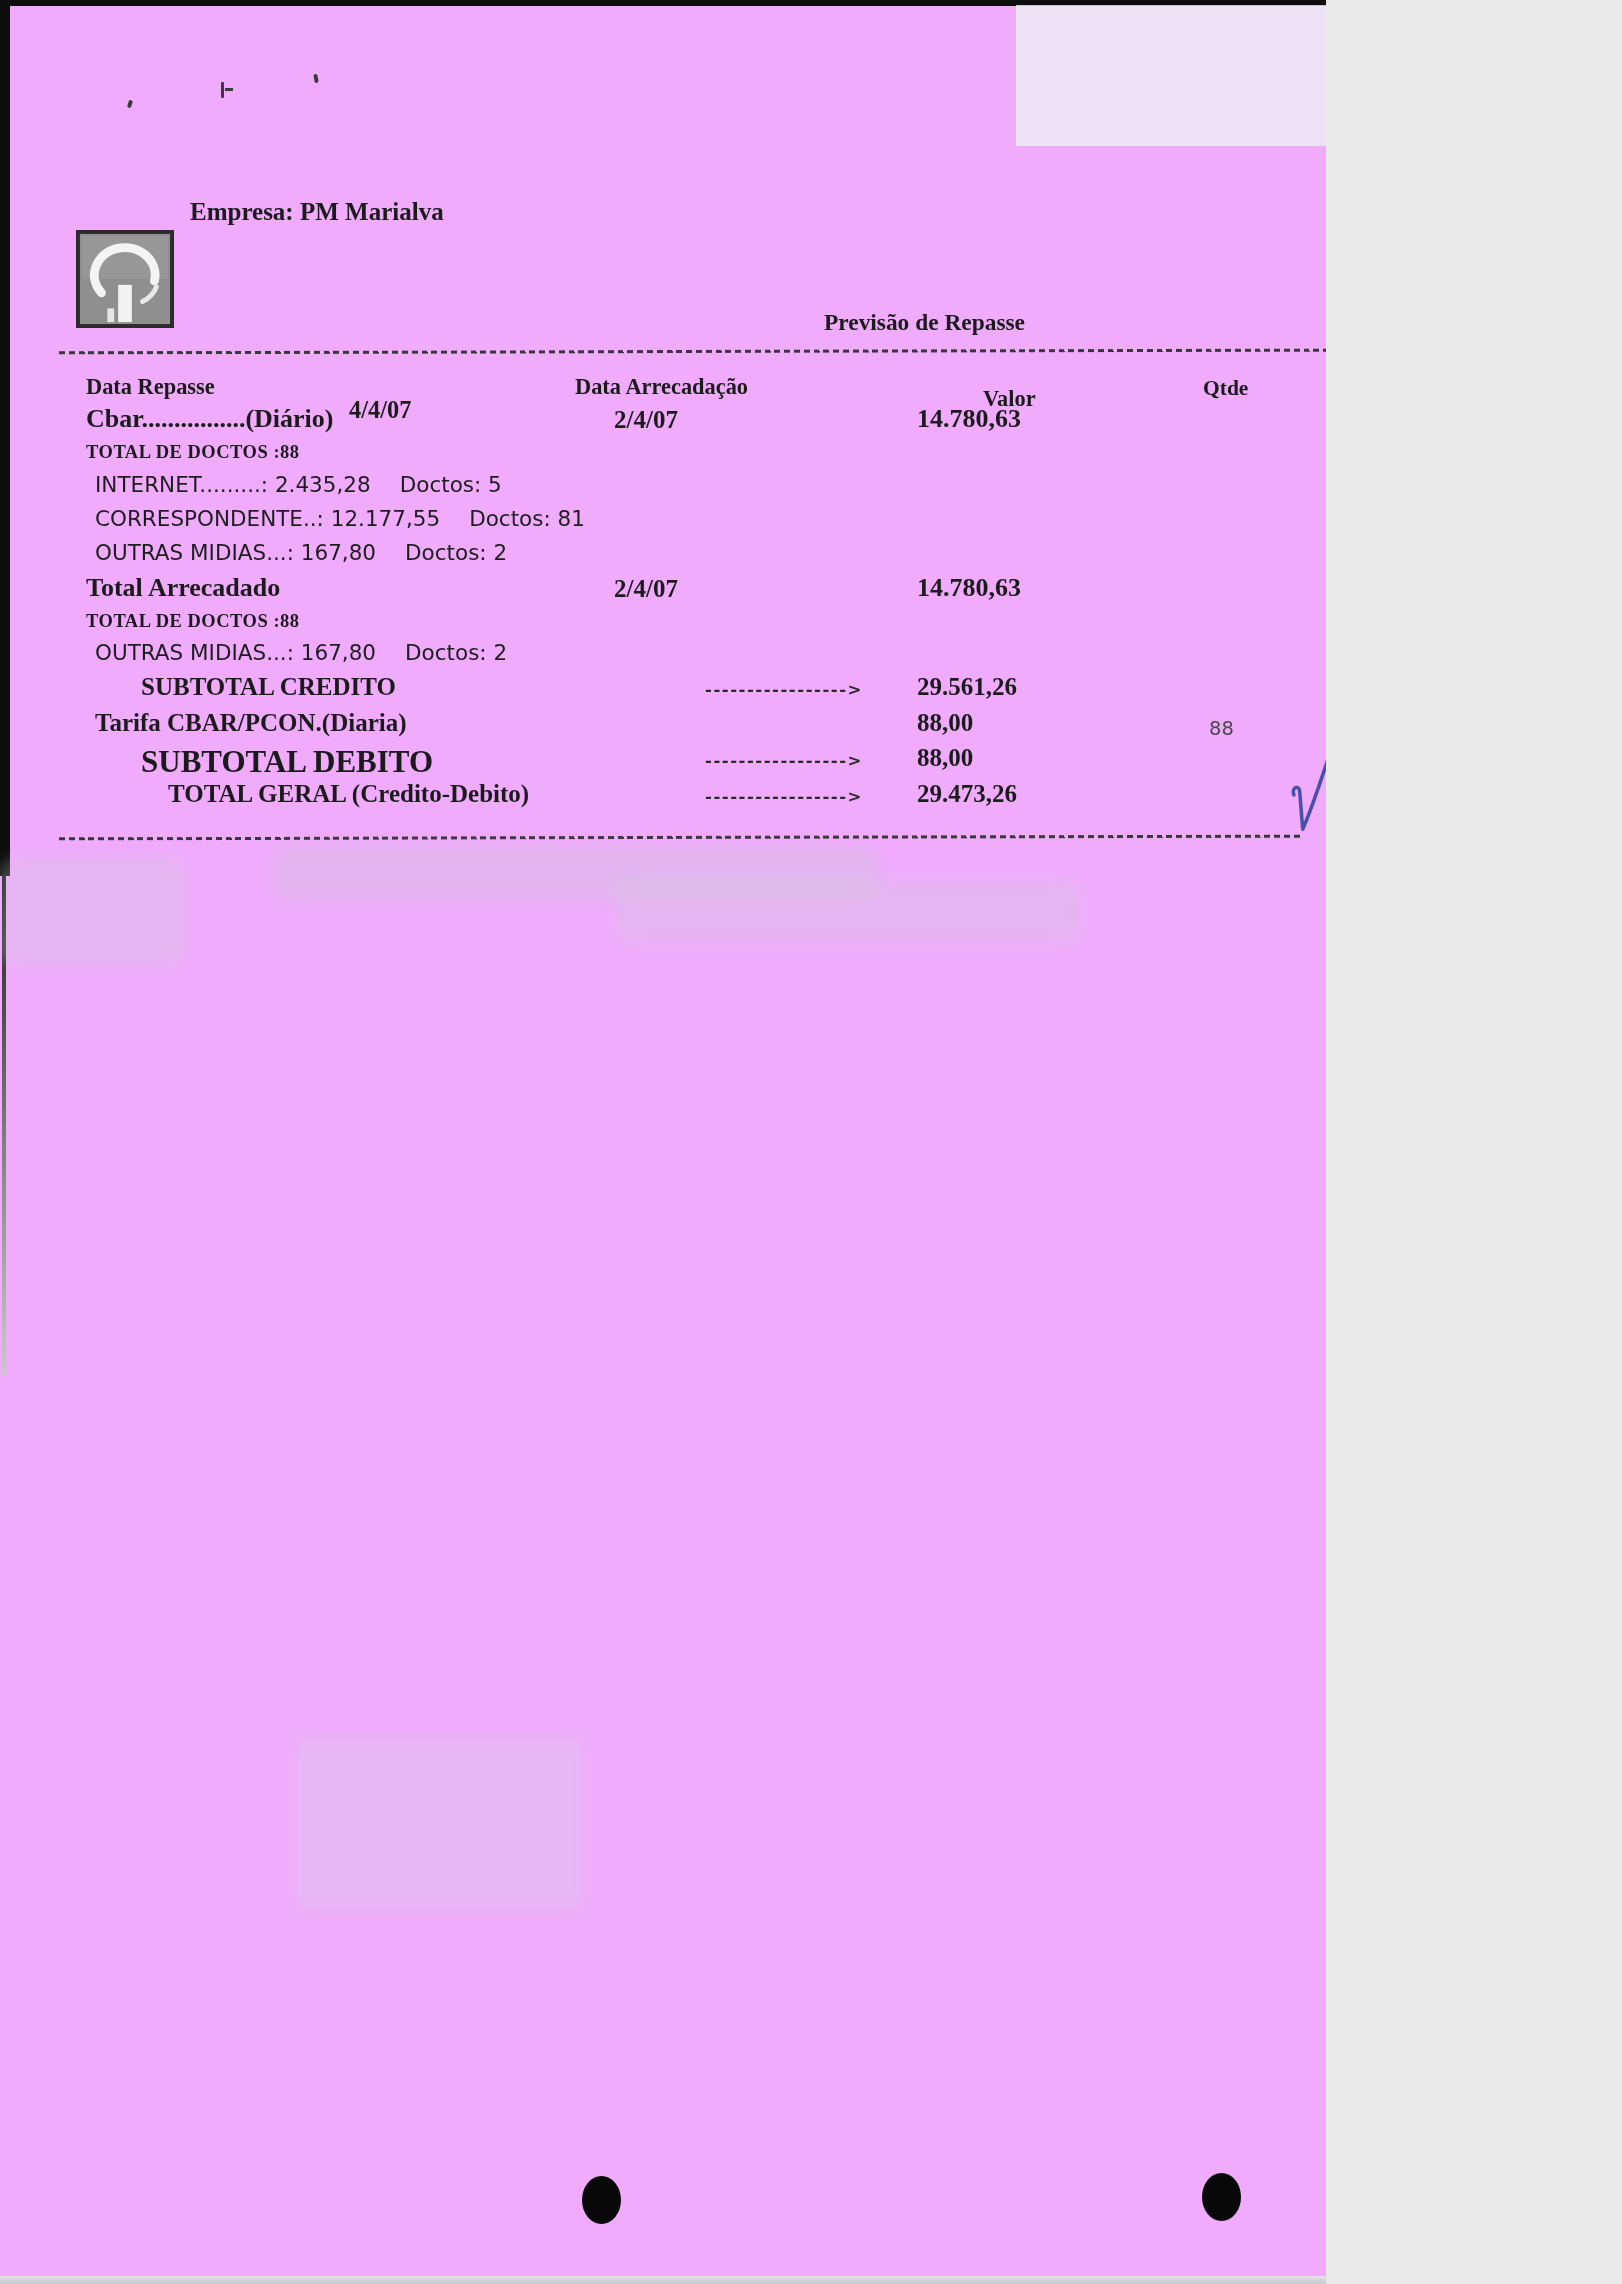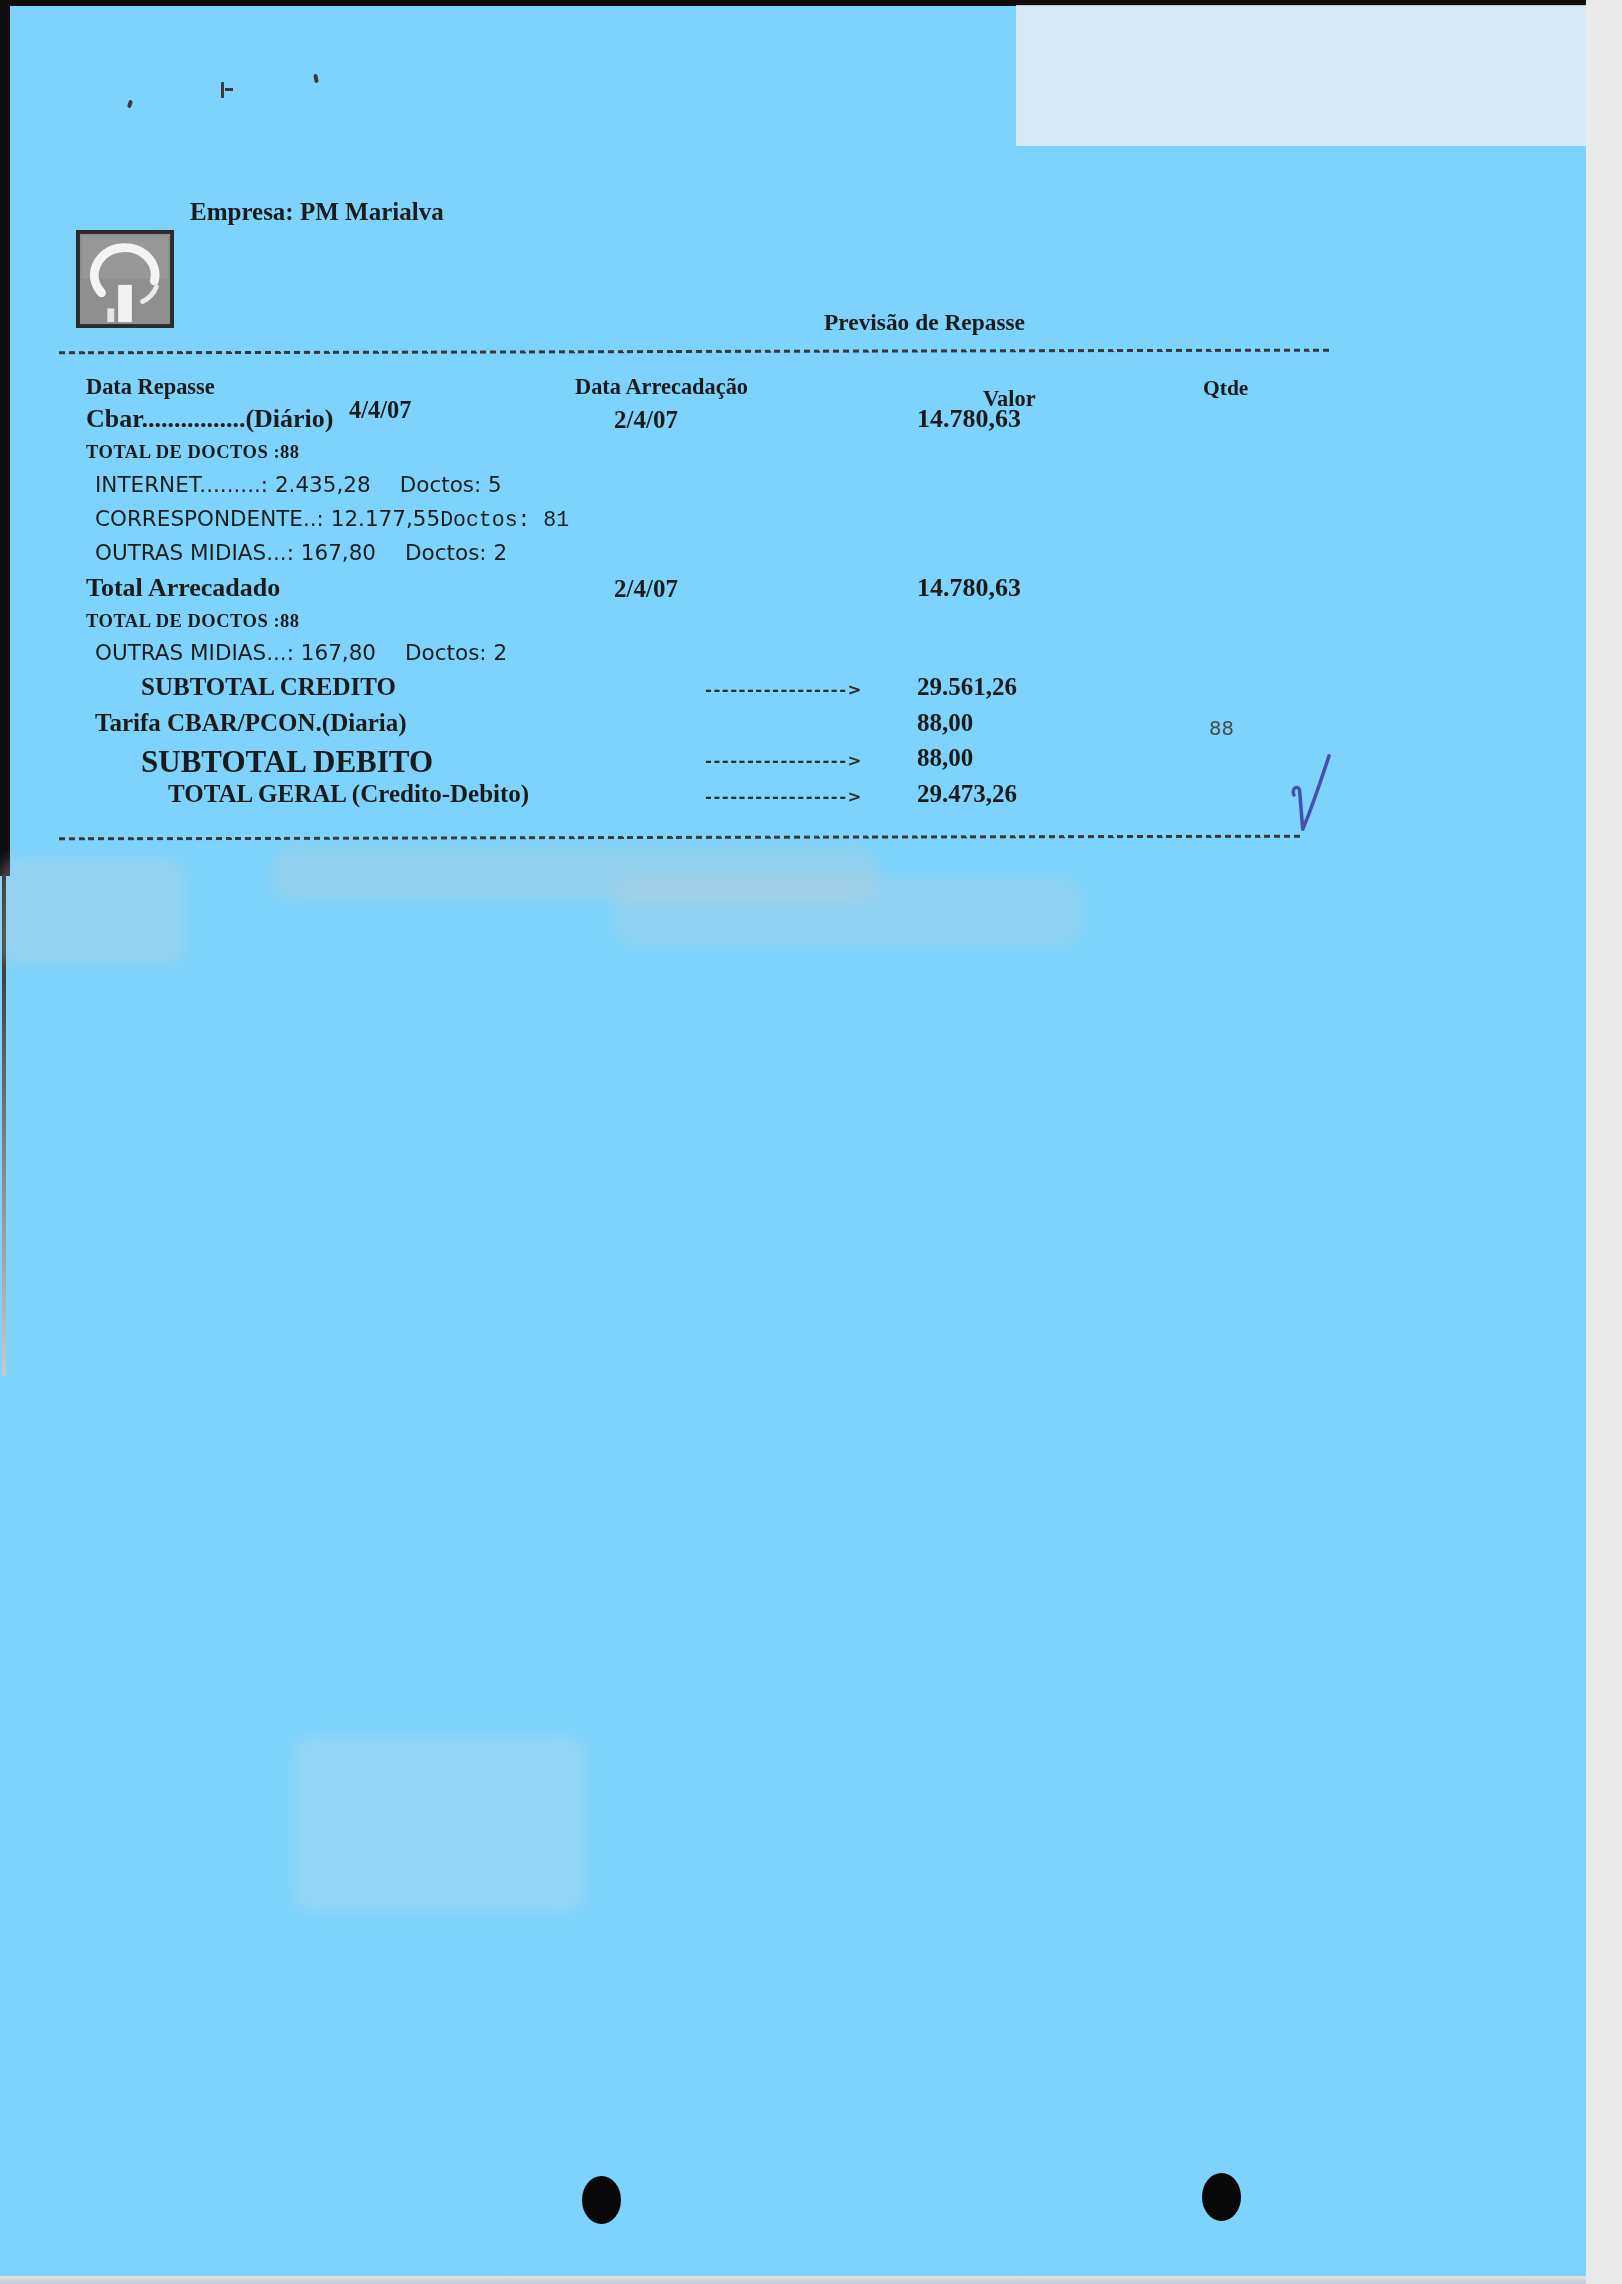--- a/index.html
+++ b/index.html
@@ -1,19 +1,19 @@
 <!DOCTYPE html>
 <html><head>
 <meta charset="utf-8">
 <style>
   * { margin:0; padding:0; box-sizing:border-box; }
   html,body { background:#e9e9e9; }
   #page {
-    position:relative; width:1586px; height:2284px;
-    background:#7dd3fc; overflow:hidden;
+    position:relative; width:1326px; height:2284px;
+    background:#f0abfc; overflow:hidden;
     font-family:"Liberation Serif", serif; color:#1c1c1c;
   }
   .abs { position:absolute; white-space:pre; }
   .serifb { font-family:"Liberation Serif", serif; font-weight:bold; color:#1b1b1b; }
   .sans  { font-family:"DejaVu Sans", sans-serif; font-weight:normal; color:#1d1d1d; }
   .dashline { position:absolute; height:2.9px;
     background:repeating-linear-gradient(90deg,#383838 0 5.9px, transparent 5.9px 9.8px);
     transform:rotate(-0.12deg); }
   .arrow { font-family:"DejaVu Sans", sans-serif; font-weight:bold; font-size:16.6px;
     letter-spacing:1.5px; color:#2a2a2a; }
@@ -69,21 +69,21 @@
   <div class="abs serifb" style="left:575px; top:374px; font-size:22.4px;">Data Arrecadação</div>
   <div class="abs serifb" style="left:983px; top:386px; font-size:22.4px;">Valor</div>
   <div class="abs serifb" style="left:1203px; top:376px; font-size:21.5px;">Qtde</div>
 
   <div class="abs serifb" style="left:86px; top:404px; font-size:26px;">Cbar................(Diário)</div>
   <div class="abs serifb" style="left:614px; top:406px; font-size:25px;">2/4/07</div>
   <div class="abs serifb valbox" style="top:404px; font-size:26px;">14.780,63</div>
   <div class="abs serifb" style="left:86px; top:442px; font-size:18.5px; letter-spacing:0.5px;">TOTAL DE DOCTOS :88</div>
 
   <div class="abs sans" style="left:95px; top:472px; font-size:21.5px;"><span>INTERNET.........: 2.435,28</span><span style="margin-left:29px;">Doctos: 5</span></div>
-  <div class="abs sans" style="left:95px; top:506px; font-size:21.5px;"><span>CORRESPONDENTE..: 12.177,55</span><span style="font-family:Liberation Mono, monospace;">Doctos: 81</span></div>
+  <div class="abs sans" style="left:95px; top:506px; font-size:21.5px;"><span>CORRESPONDENTE..: 12.177,55</span><span style="margin-left:29px;">Doctos: 81</span></div>
   <div class="abs sans" style="left:95px; top:540px; font-size:21.5px;"><span>OUTRAS MIDIAS...: 167,80</span><span style="margin-left:29px;">Doctos: 2</span></div>
 
   <div class="abs serifb" style="left:86px; top:573px; font-size:26px;">Total Arrecadado</div>
   <div class="abs serifb" style="left:614px; top:575px; font-size:25px;">2/4/07</div>
   <div class="abs serifb valbox" style="top:573px; font-size:26px;">14.780,63</div>
   <div class="abs serifb" style="left:86px; top:611px; font-size:18.5px; letter-spacing:0.5px;">TOTAL DE DOCTOS :88</div>
   <div class="abs sans" style="left:95px; top:640px; font-size:21.5px;"><span>OUTRAS MIDIAS...: 167,80</span><span style="margin-left:29px;">Doctos: 2</span></div>
 
   <div class="abs serifb" style="left:141px; top:673px; font-size:25px;">SUBTOTAL CREDITO</div>
   <div class="abs arrow" style="left:705px; top:680px;">-----------------&gt;</div>

